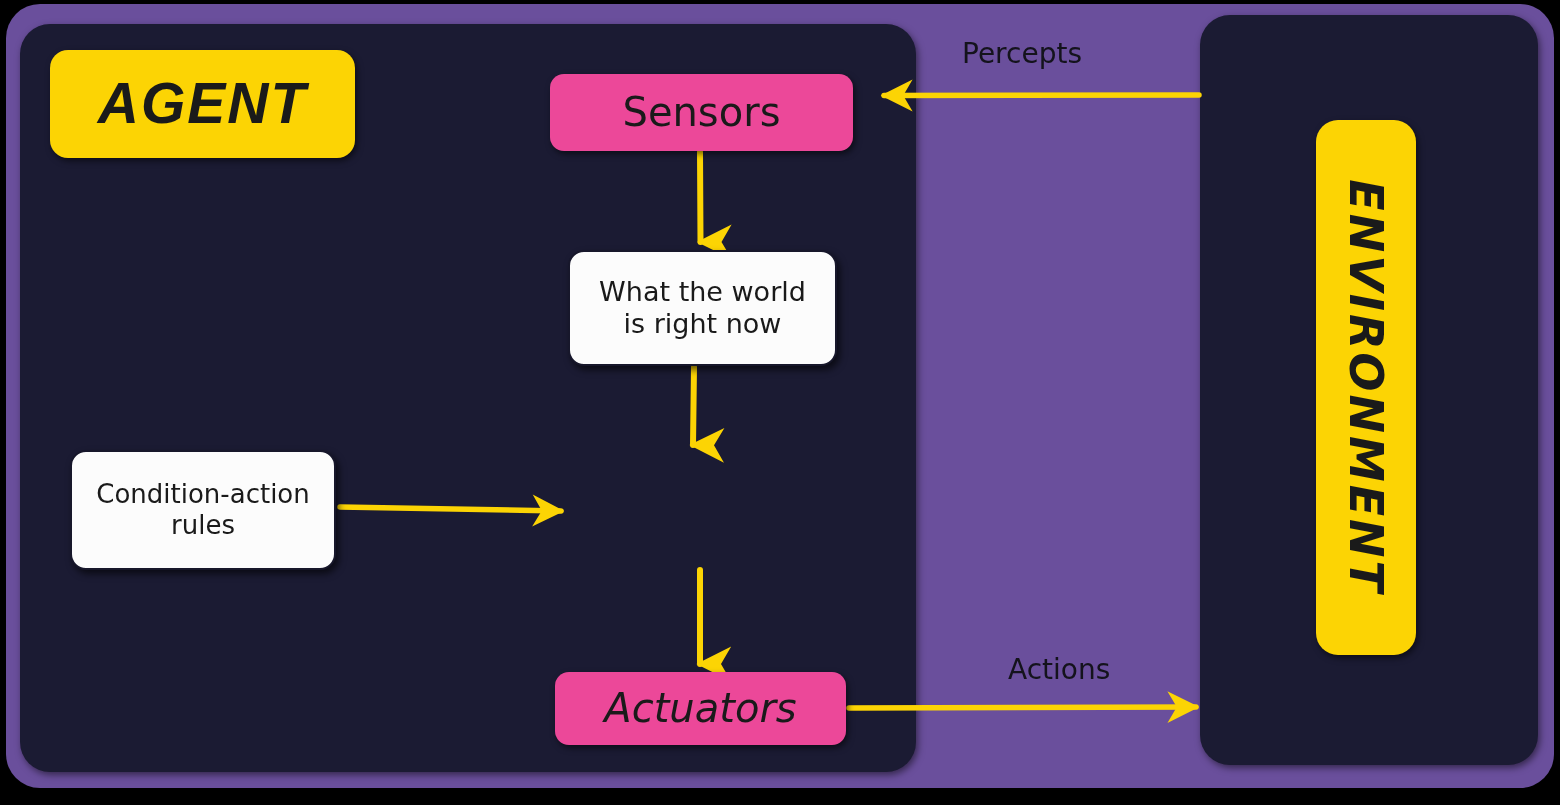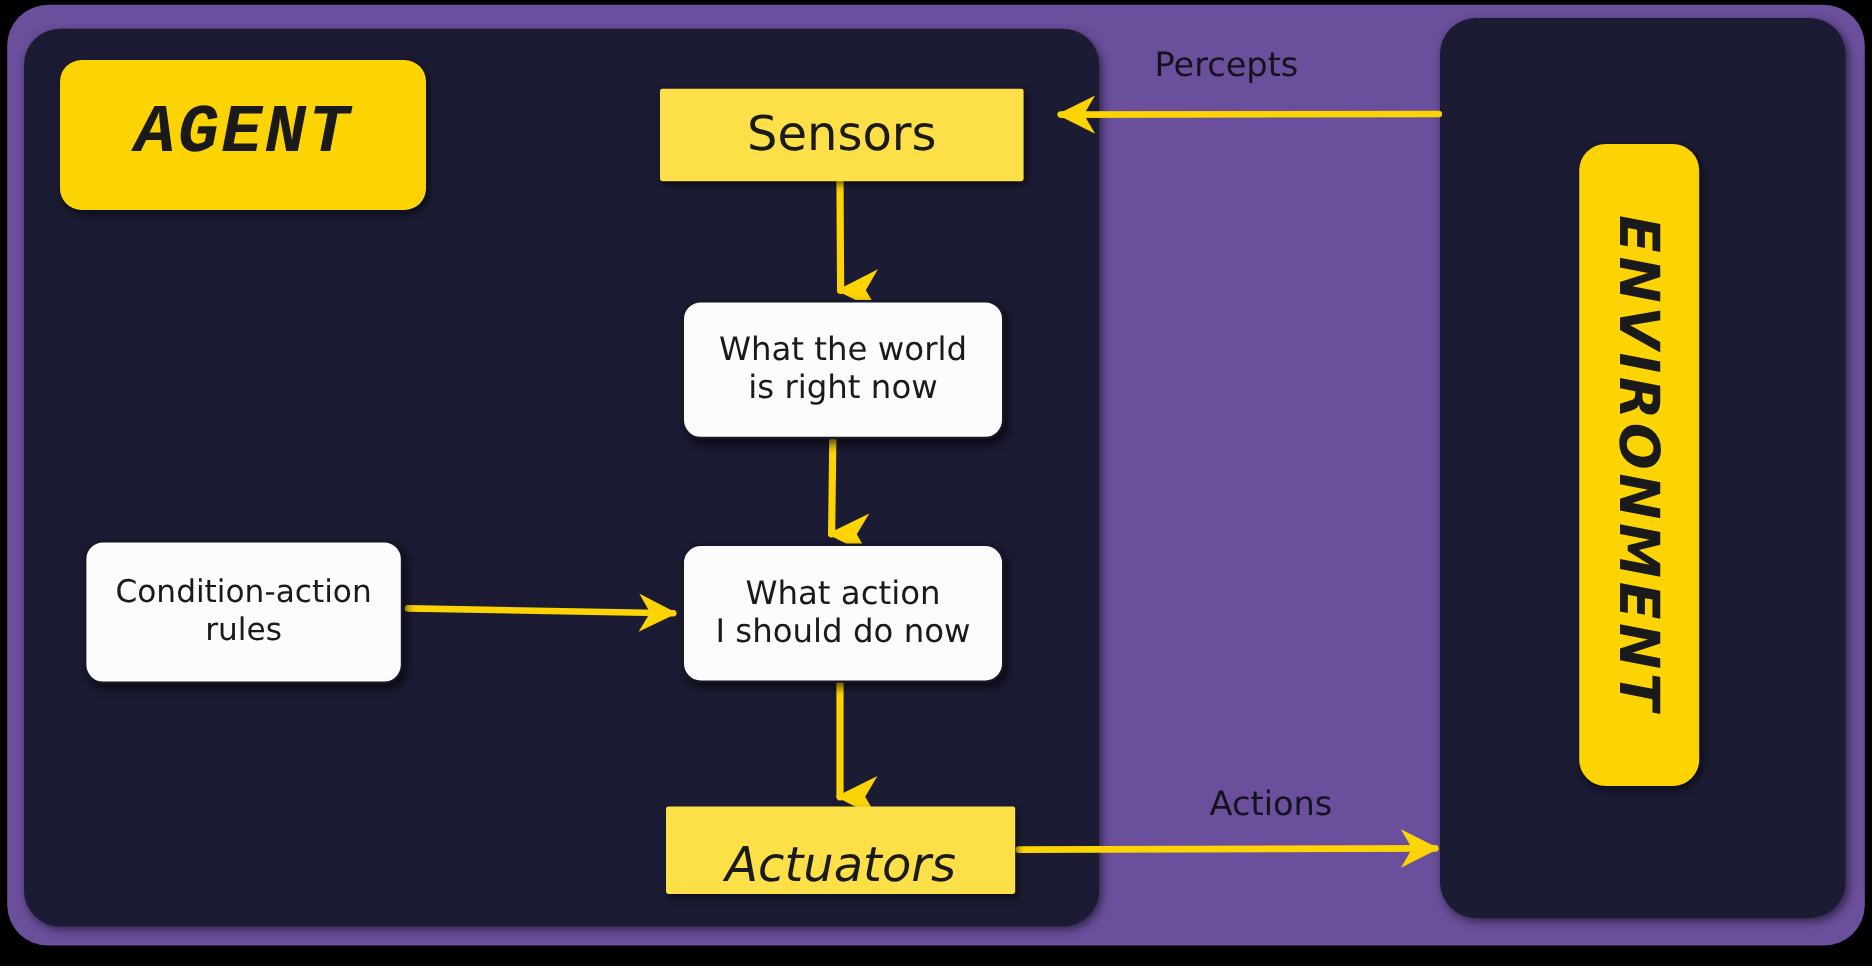--- a/index.html
+++ b/index.html
@@ -63,43 +63,43 @@
     box-sizing: border-box;
   }
 
   .badge-yellow {
     background: #FCD404;
     border-radius: 18px;
     box-shadow: 2px 3px 6px rgba(0,0,0,0.55);
   }
 
   .badge-teal {
-    background: #fde047;
-    border-radius: 2px;
+    background: #ec4899;
+    border-radius: 14px;
     box-shadow: 2px 3px 6px rgba(0,0,0,0.55);
   }
 
   .card-white {
     background: #FCFCFC;
     border-radius: 16px;
     border: 2px solid #17172b;
     box-shadow: 3px 4px 7px rgba(0,0,0,0.6);
   }
 
   
   #agent-badge {
     left: 50px;
     top: 50px;
     width: 305px;
-    height: 125px;
+    height: 108px;
     font-size: 57px;
     font-style: italic;
     font-weight: 700;
     letter-spacing: 2px;
-    font-family: Liberation Mono, monospace;
+    font-family: Liberation Sans, sans-serif;
   }
 
   
   #environment-badge {
     left: 1316px;
     top: 120px;
     width: 100px;
     height: 535px;
     font-size: 46px;
     font-style: italic;
@@ -123,21 +123,20 @@
   }
 
   #actuators-box {
     left: 555px;
     top: 672px;
     width: 291px;
     height: 73px;
     font-size: 40px;
     font-style: italic;
     font-weight: 500;
-    align-items: flex-end;
   }
 
   #world-state-box {
     left: 568px;
     top: 250px;
     width: 269px;
     height: 116px;
     font-size: 27px;
   }
 
@@ -229,26 +228,20 @@
     </span>
   </div>
 
   <div class="node card-white" id="world-state-box">
     <span>
       <span>What the world</span><br>
       <span>is right now</span>
     </span>
   </div>
 
-  <div class="node card-white" id="action-choice-box">
-    <span>
-      <span>What action</span><br>
-      <span>I should do now</span>
-    </span>
-  </div>
 
   <div class="node badge-teal" id="actuators-box">
     <span>Actuators</span>
   </div>
 
   <div class="node badge-yellow" id="environment-badge">
     <span class="vtext">ENVIRONMENT</span>
   </div>
 
   <div class="edge-label" id="percepts-label">Percepts</div>

